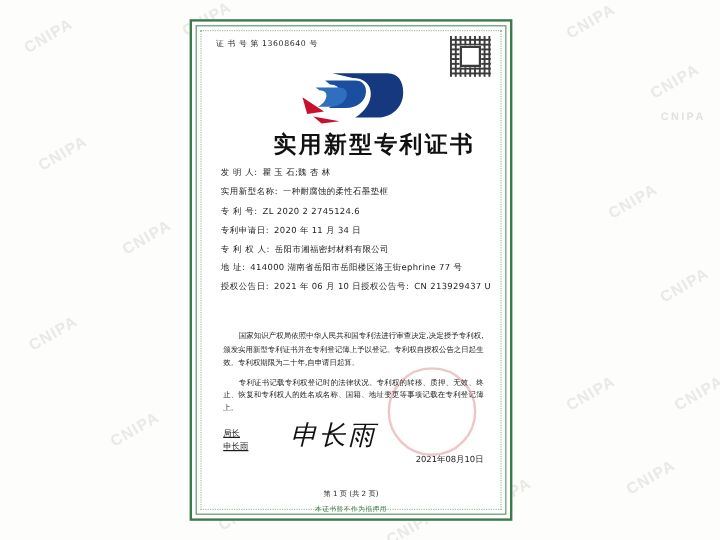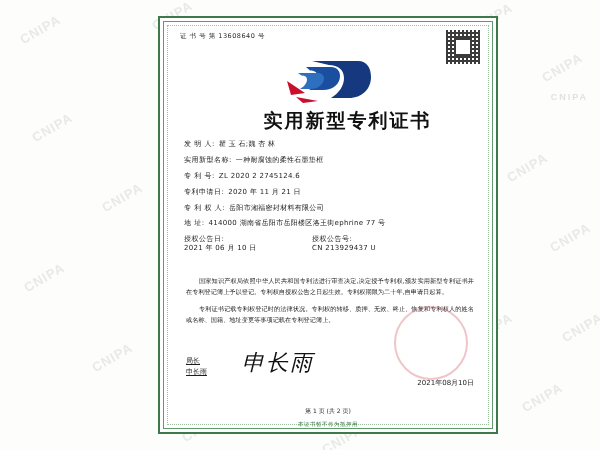--- a/index.html
+++ b/index.html
@@ -31,21 +31,21 @@
     font-weight: bold;
     transform: rotate(-30deg);
     user-select: none;
     font-family: "Liberation Sans", sans-serif;
   }
 
   .certificate {
     position: absolute;
     left: 158px;
     top: 16px;
-    width: 340px;
+    width: 269px;
     height: 418px;
     background: #ffffff;
     border: 2px solid #3d7a4a;
     box-sizing: border-box;
   }
   .certificate:before {
     content: "";
     position: absolute;
     left: 3px; top: 3px; right: 3px; bottom: 3px;
     border: 1px solid #5f9a69;
@@ -133,21 +133,20 @@
     margin-right: 4px;
     letter-spacing: 0.5px;
   }
   .f-value {
     white-space: nowrap;
     letter-spacing: 0.3px;
   }
   .field-row.two-col .col {
     display: flex;
     align-items: baseline;
-    flex-direction: column;
   }
   .field-row.two-col .col:first-child {
     width: 128px;
   }
 
   .body-text {
     position: absolute;
     left: 26px;
     right: 22px;
     top: 258px;
@@ -294,21 +293,21 @@
       <div class="field-row">
         <span class="f-label">实用新型名称:</span>
         <span class="f-value">一种耐腐蚀的柔性石墨垫框</span>
       </div>
       <div class="field-row">
         <span class="f-label">专 利 号:</span>
         <span class="f-value">ZL 2020 2 2745124.6</span>
       </div>
       <div class="field-row">
         <span class="f-label">专利申请日:</span>
-        <span class="f-value">2020 年 11 月 21 日</span>
+        <span class="f-value">2020 年 11 月 34 日</span>
       </div>
       <div class="field-row">
         <span class="f-label">专 利 权 人:</span>
         <span class="f-value">岳阳市湘福密封材料有限公司</span>
       </div>
       <div class="field-row">
         <span class="f-label">地 址:</span>
         <span class="f-value">414000 湖南省岳阳市岳阳楼区洛王街ephrine 77 号</span>
       </div>
       <div class="field-row two-col">

